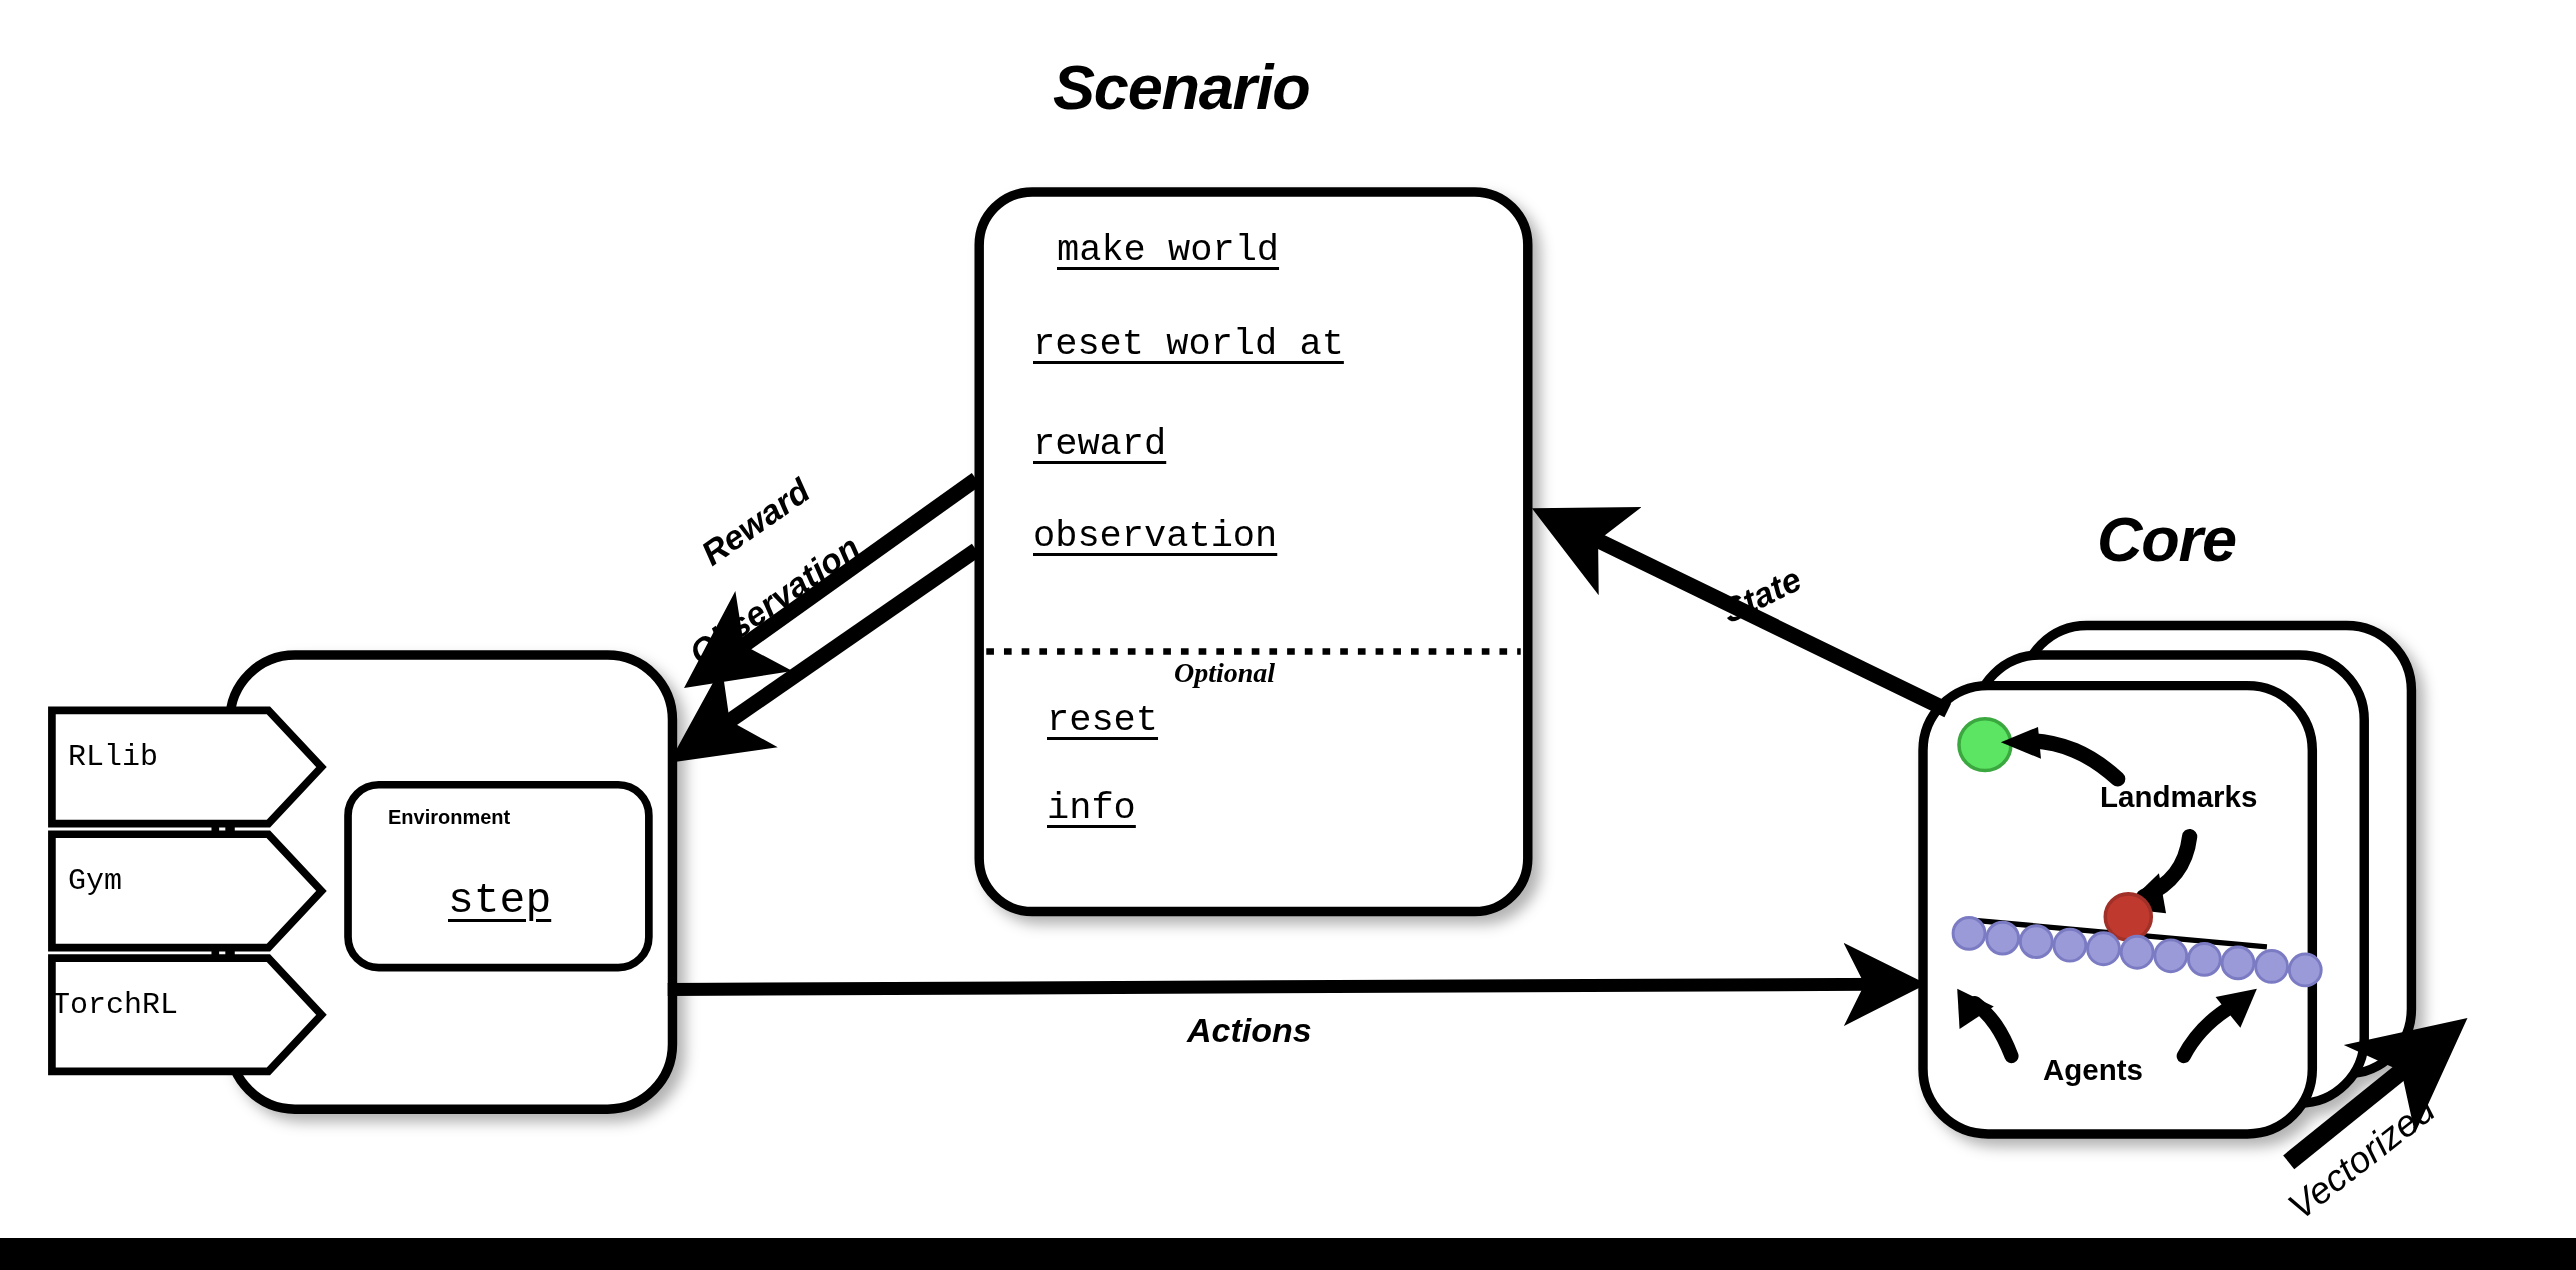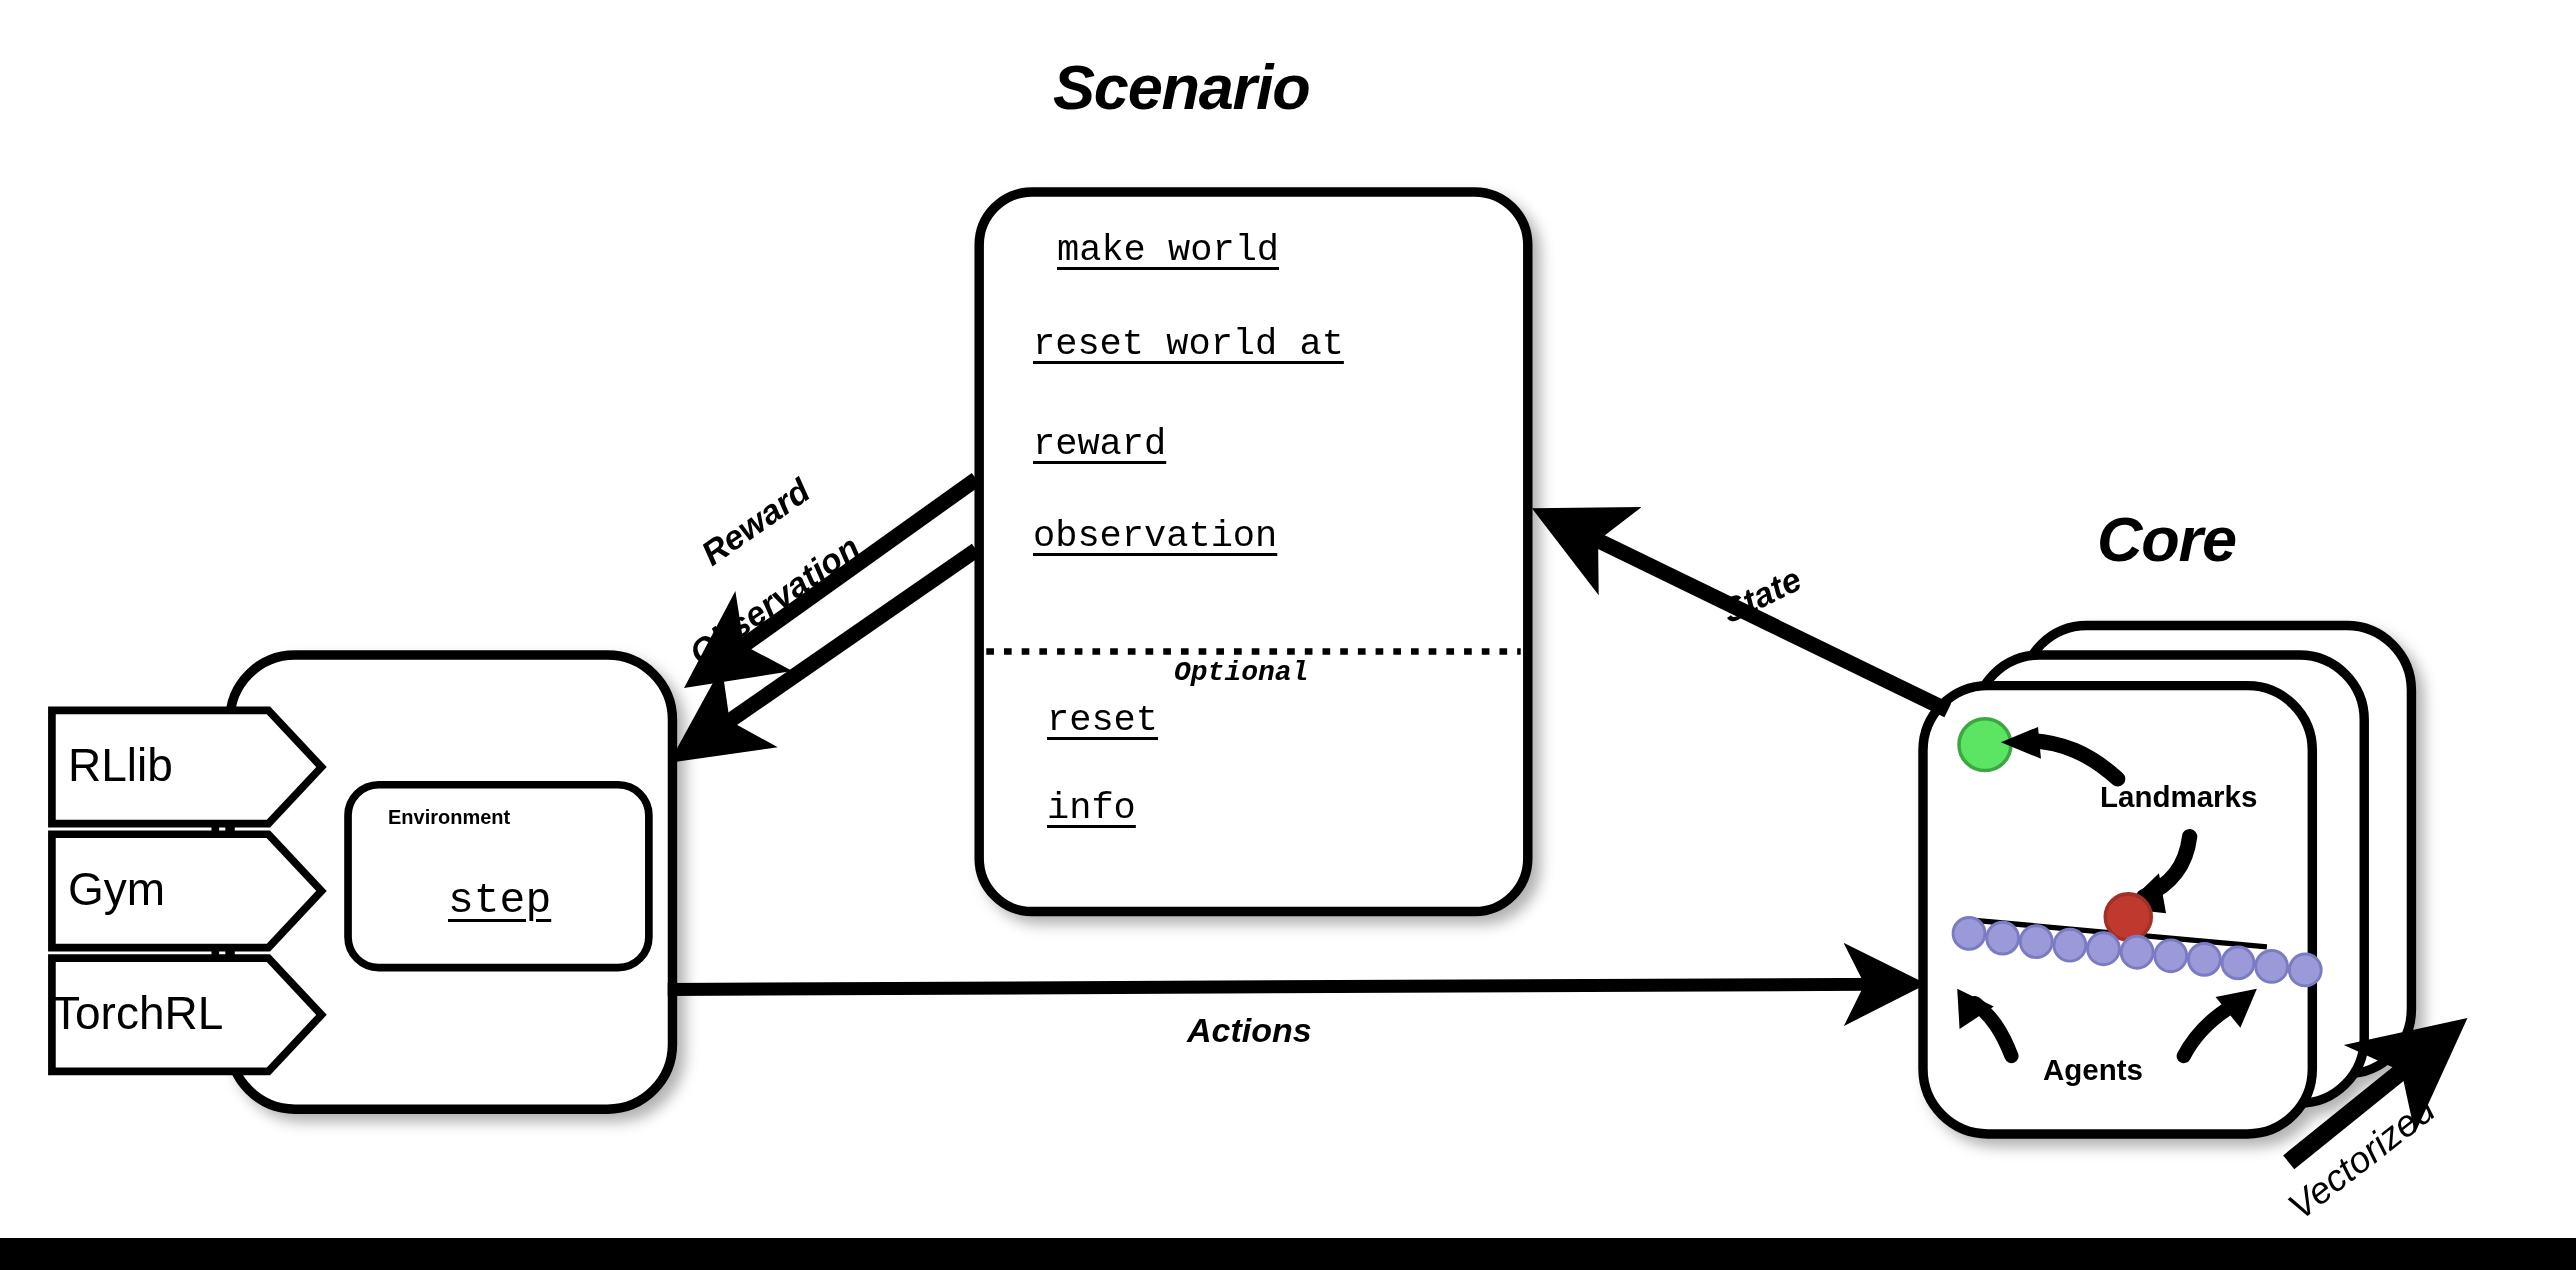--- a/index.html
+++ b/index.html
@@ -45,28 +45,28 @@
     text-decoration-thickness: 2.9px;
   }
   .api-step {
     font-family: "Liberation Mono", "DejaVu Sans Mono", monospace;
     font-size: 43px;
     text-decoration: underline;
     text-underline-offset: 6.5px;
     text-decoration-thickness: 2.9px;
   }
   .optional {
+    font-family: Liberation Serif, serif;
+    font-weight: bold;
+    font-style: italic;
+    font-size: 28px;
+  }
+  .adapter-label {
     font-family: Liberation Mono, monospace;
-    font-weight: bold;
-    font-style: italic;
-    font-size: 28px;
-  }
-  .adapter-label {
-    font-family: Liberation Sans, sans-serif;
-    font-size: 46px;
+    font-size: 30px;
   }
   .env-label {
     font-family: "Liberation Sans", sans-serif;
     font-weight: bold;
     font-size: 20px;
   }
   .flow-label {
     font-family: "Liberation Sans", sans-serif;
     font-weight: bold;
     font-style: italic;

